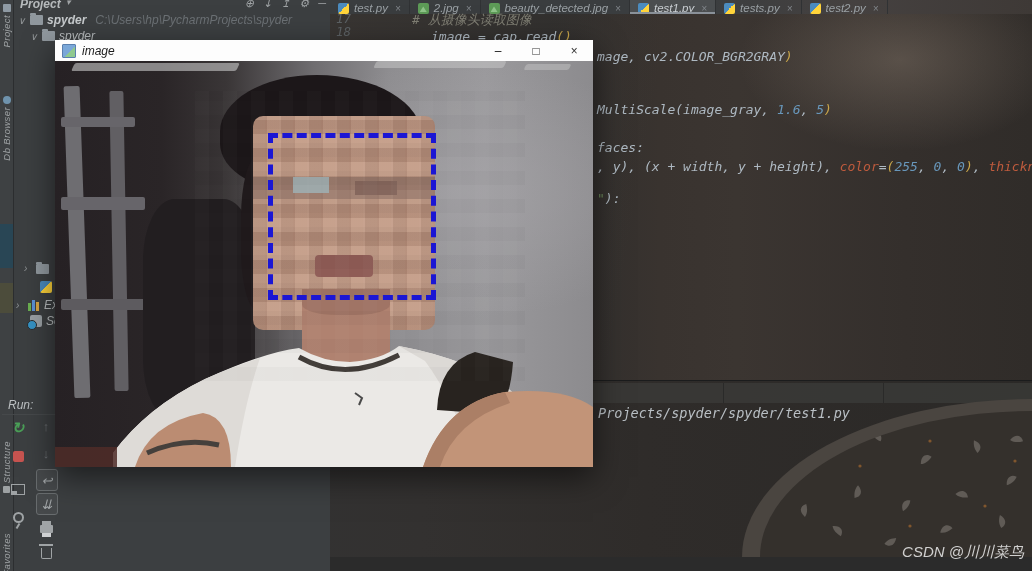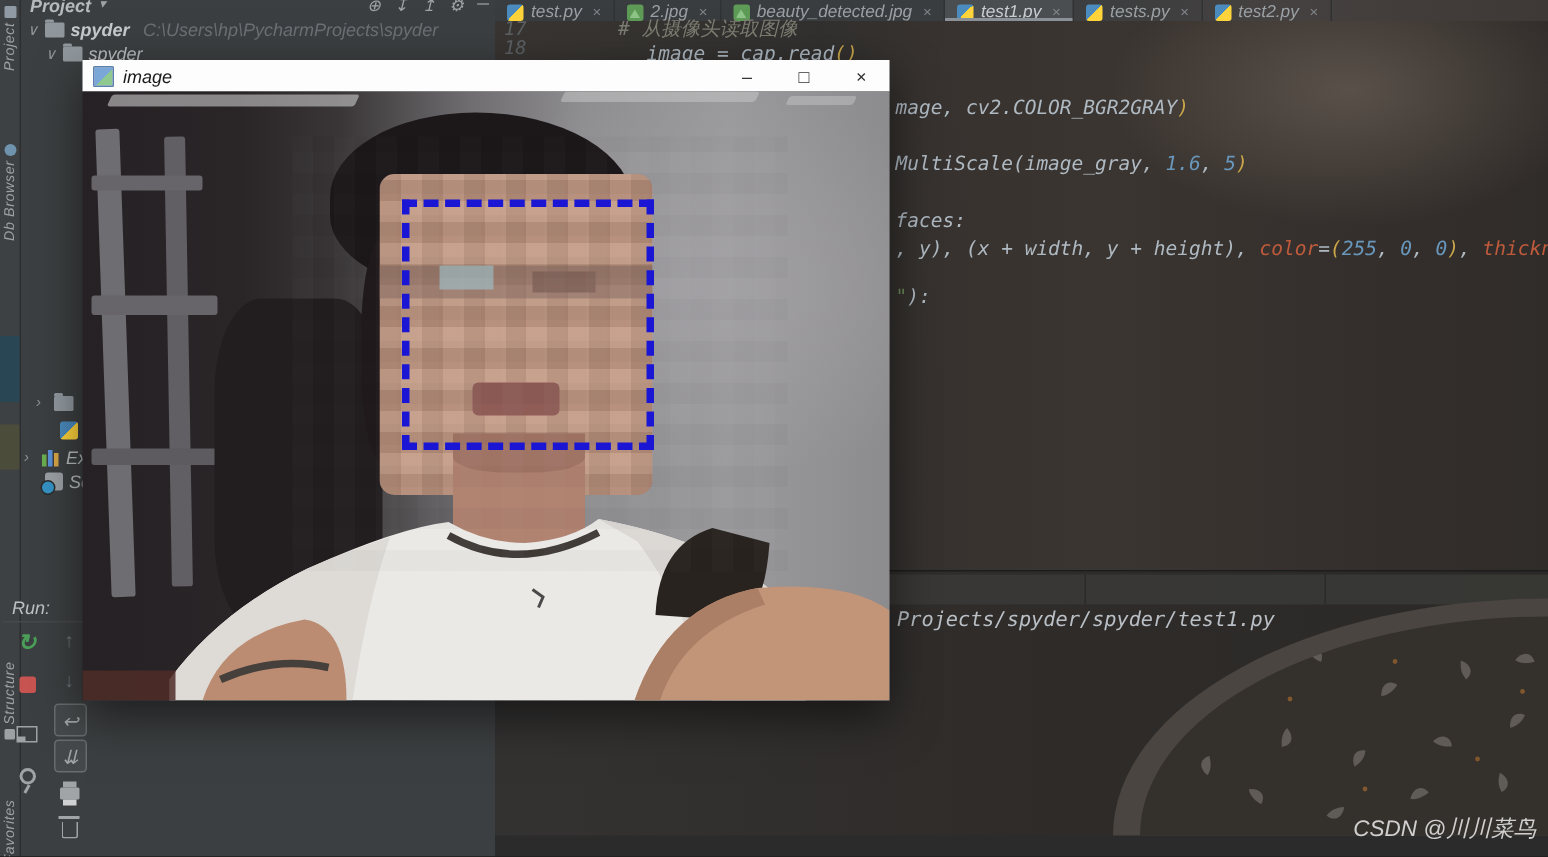--- a/index.html
+++ b/index.html
@@ -229,21 +229,21 @@
           <span class="ic-py"></span>
           <span>test2.py</span>
           <span class="tab-close">×</span>
         </div>
       </div>
     <div id="code-layer">
         <span class="gut" style="left: 6px; top: 11px;">17</span>
         <span class="gut" style="left: 6px; top: 24px;">18</span>
         <div class="code-frag" style="left: 82px; top: 11px;"><span class="seg-c"># 从摄像头读取图像</span></div>
         <div class="code-frag" style="left: 101px; top: 28px; text-align: right;"><span class="seg-d">image = cap.read</span><span class="seg-p">()</span></div>
-        <div class="code-frag" style="left: 267px; top: 64px;"><span class="seg-d">mage, cv2.COLOR_BGR2GRAY</span><span class="seg-p">)</span></div>
+        <div class="code-frag" style="left: 267px; top: 48px;"><span class="seg-d">mage, cv2.COLOR_BGR2GRAY</span><span class="seg-p">)</span></div>
         <div class="code-frag" style="left: 267px; top: 101px;"><span class="seg-d">MultiScale(image_gray, </span><span class="seg-n">1.6</span><span class="seg-d">, </span><span class="seg-n">5</span><span class="seg-p">)</span></div>
         <div class="code-frag" style="left: 267px; top: 139px;"><span class="seg-d">faces:</span></div>
         <div class="code-frag" style="left: 267px; top: 158px;"><span class="seg-d">, y), (x + width, y + height), </span><span class="seg-k">color</span><span class="seg-d">=</span><span class="seg-p">(</span><span class="seg-n">255</span><span class="seg-d">, </span><span class="seg-n">0</span><span class="seg-d">, </span><span class="seg-n">0</span><span class="seg-p">)</span><span class="seg-d">, </span><span class="seg-k">thickness</span></div>
         <div class="code-frag" style="left: 267px; top: 190px;"><span class="seg-s">"</span><span class="seg-d">):</span></div>
       </div>
   </div>
 
   <div class="run-area">
     <div class="blocks-row"></div>
     <div class="blocks-div" style="left:709px;"></div>

